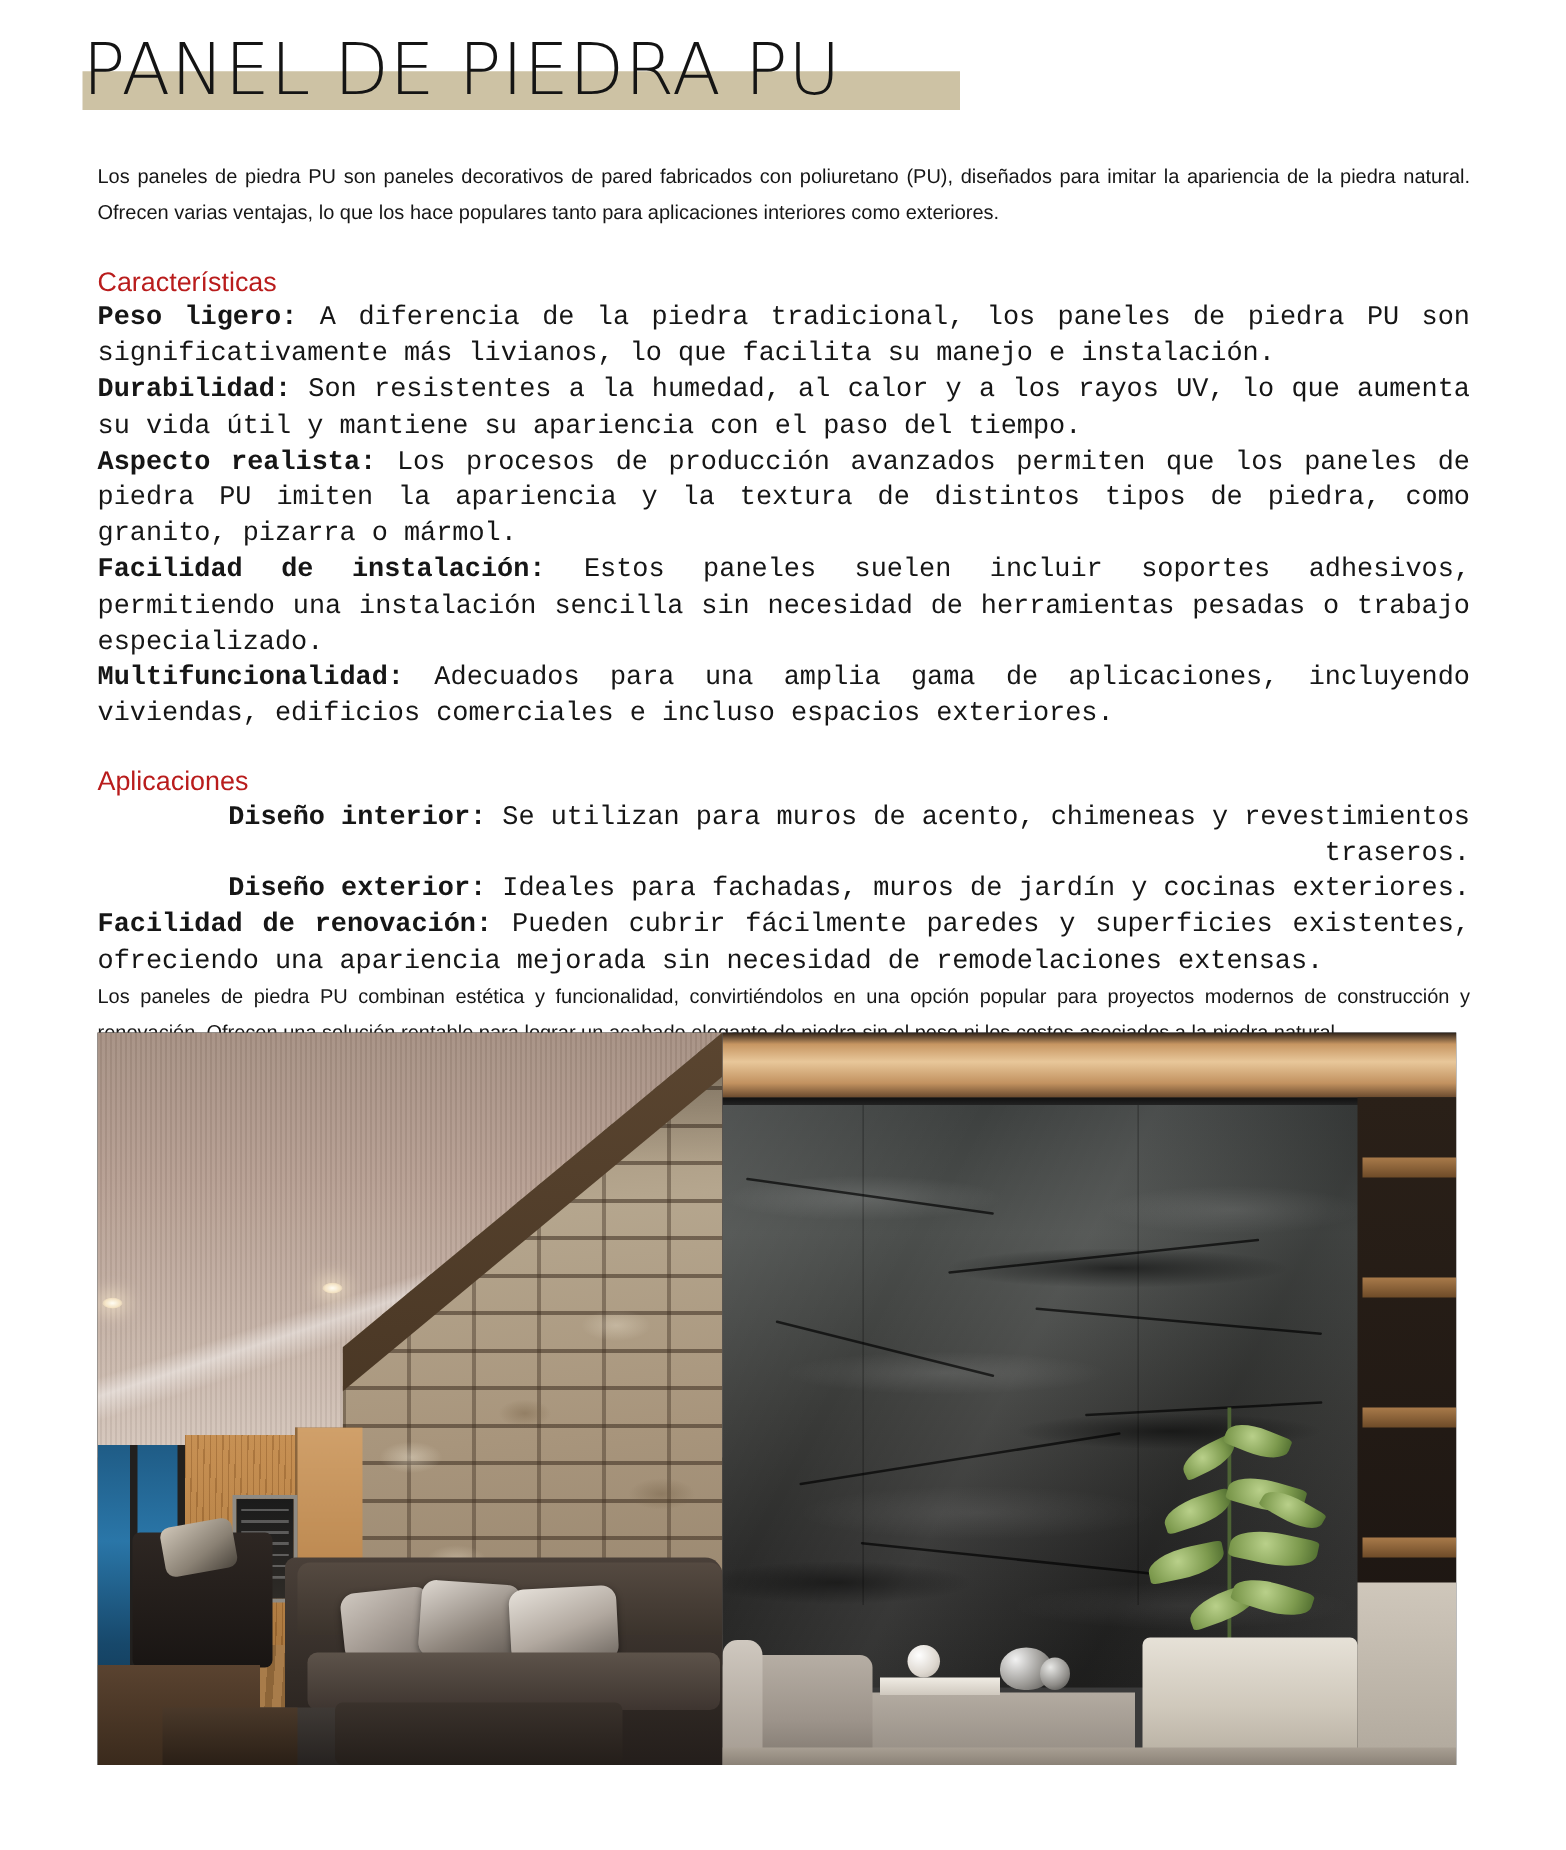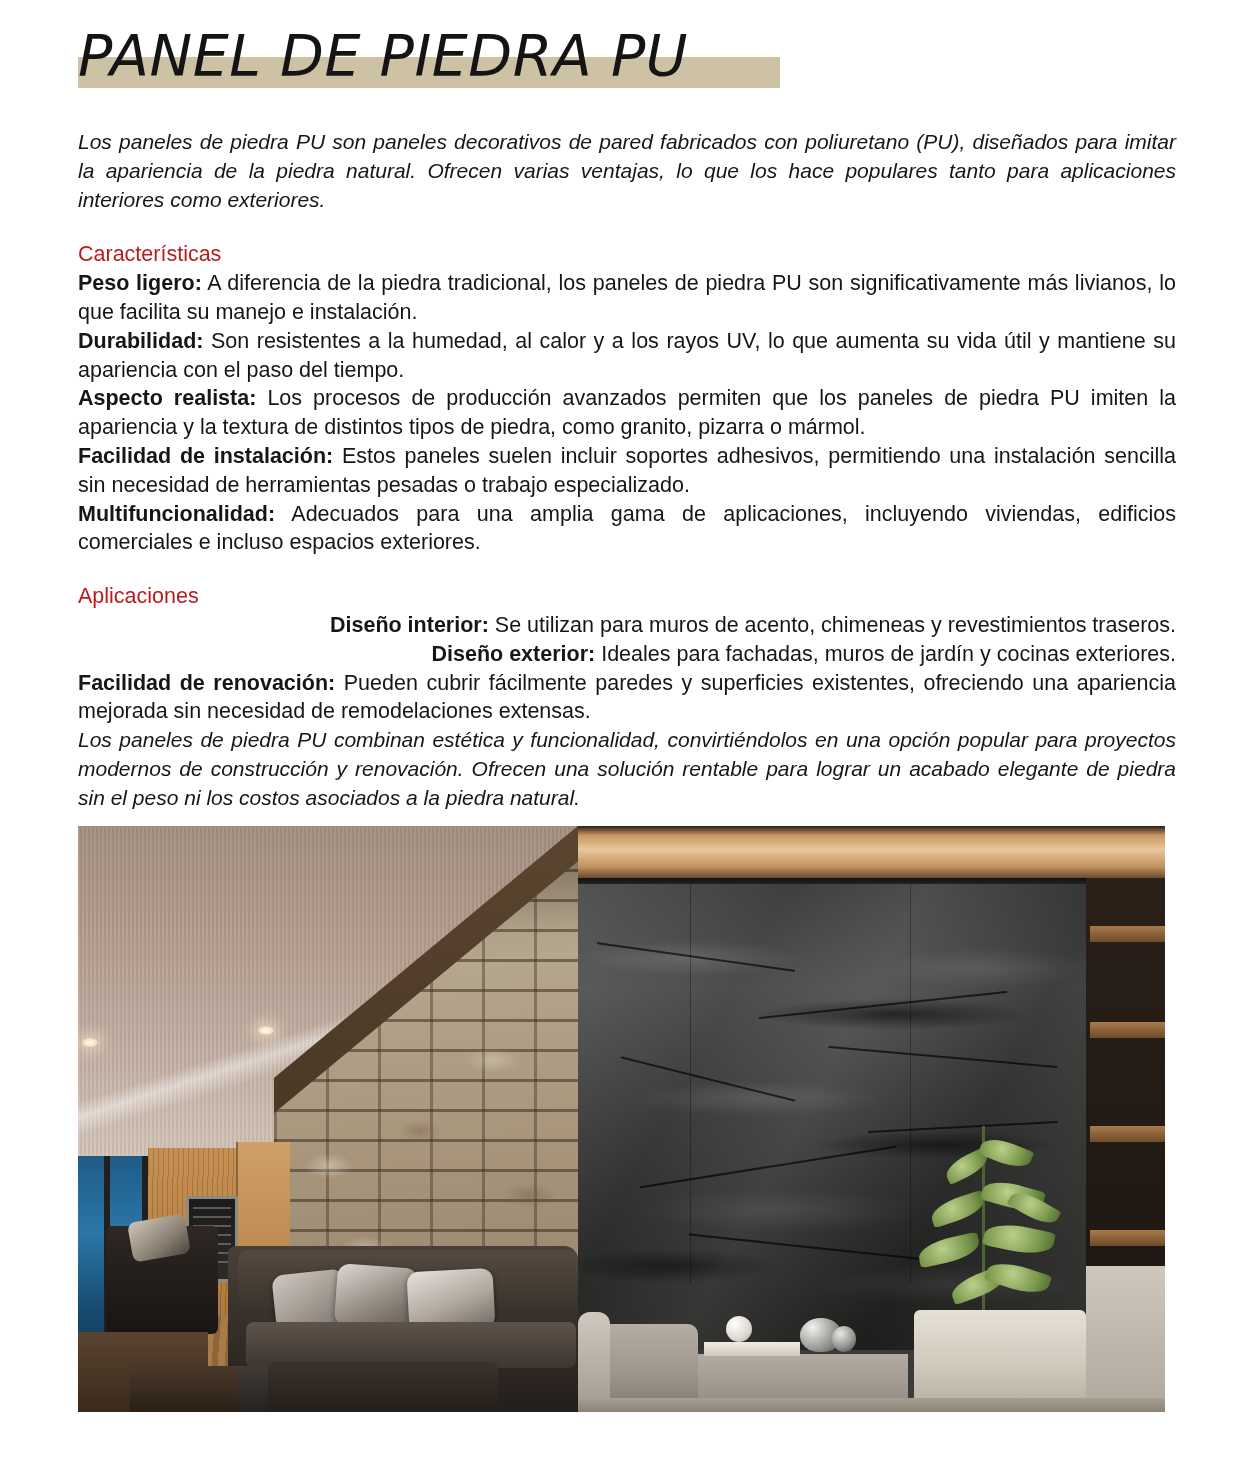--- a/index.html
+++ b/index.html
@@ -13,25 +13,24 @@
     height: 1480px;
     position: relative;
     overflow: hidden;
     font-family: "Liberation Sans", sans-serif;
     color: #1a1a1a;
   }
 
   
   .title-block {
     position: absolute;
-    left: 78px;
+    left: 66px;
     top: 20px;
     width: 1100px;
     height: 76px;
-    font-style: italic;
   }
   .title-highlight {
     position: absolute;
     left: 0px;
     top: 37px;
     width: 702px;
     height: 31px;
     background: #cdc2a4;
   }
   .title-text {
@@ -48,43 +47,43 @@
   }
 
   
   .content {
     position: absolute;
     left: 78px;
     top: 128px;
     width: 1098px;
   }
   .para {
-    font-size: 21px;
+    font-size: 16px;
     line-height: 28.8px;
     color: #161616;
     text-align: justify;
     margin: 0;
     -webkit-hyphens: manual;
     hyphens: manual;
-    font-style: italic;
   }
   .gap-lg { height: 26px; }
   .gap-sm { height: 25px; }
   .section-label {
     font-size: 21.5px;
     line-height: 28.8px;
     color: #b91c1c;
     margin: 0;
   }
   .entry {
     font-size: 21.5px;
     line-height: 28.8px;
     color: #161616;
     margin: 0;
     text-align: justify;
+    font-family: Liberation Mono, monospace;
   }
   .entry.nojust { text-align: right; }
   .entry b, .lead { font-weight: bold; }
 
   
   .photo-strip {
     position: absolute;
     left: 78px;
     top: 826px;
     width: 1087px;

